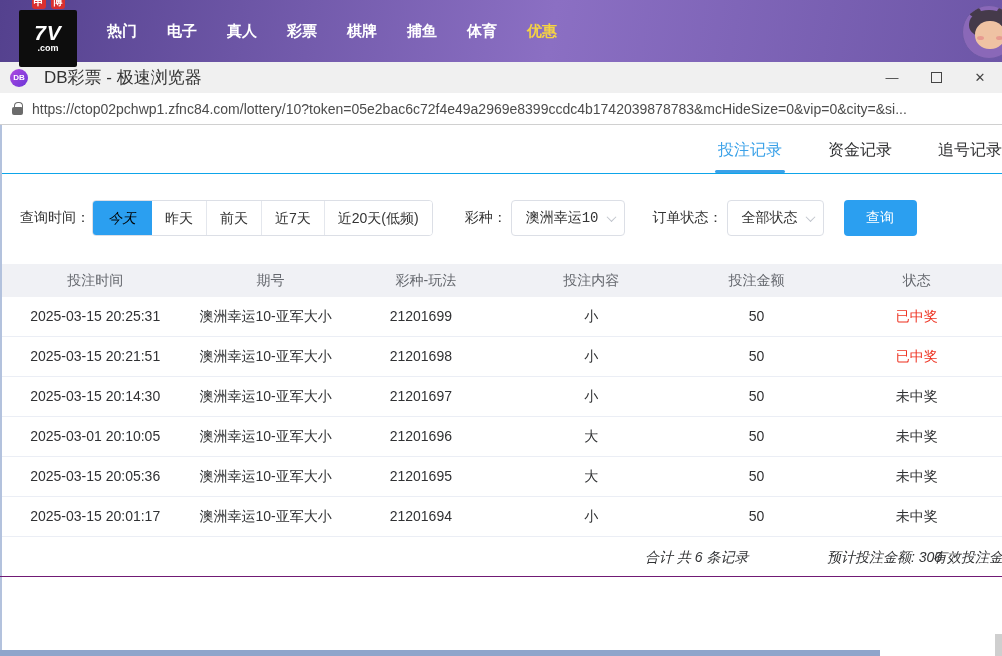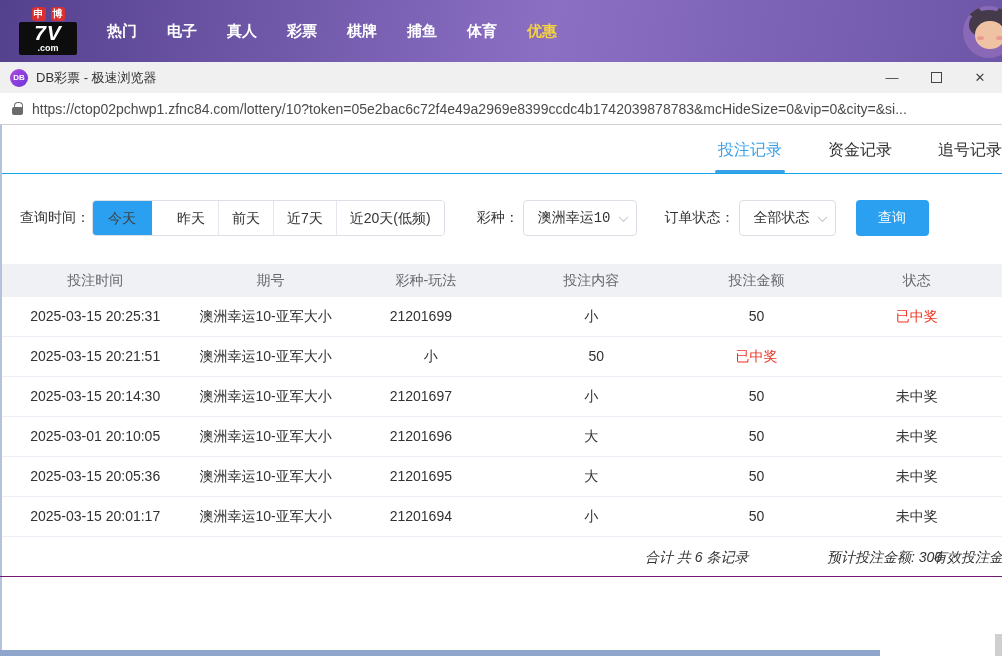--- a/index.html
+++ b/index.html
@@ -7,21 +7,21 @@
     font-family:"Liberation Sans","DejaVu Sans",sans-serif; background:#fff; }
 
   
   .site-nav { position:relative; height:62px;
     background:linear-gradient(100deg,#54418e 0%,#8b6fc3 55%,#6d56a7 100%);
     display:flex; align-items:center; }
   .logo { margin-left:18px; width:60px; display:flex; flex-direction:column; align-items:center; }
   .logo-badges { display:flex; gap:5px; margin-bottom:1px; }
   .logo-badge { width:14px; height:14px; background:#d92f2f; border-radius:3px;
     color:#fff; font-size:10px; line-height:14px; text-align:center; font-weight:bold; }
-  .logo-plate { background:#0d0d0d; width:58px; padding:0 2px; text-align:center; border-radius:2px; }
+  .logo-plate { background:#0d0d0d; width:58px; padding:12px 2px; text-align:center; border-radius:2px; }
   .logo-main { color:#fff; font-size:21px; font-weight:bold; font-style:italic; line-height:22px; letter-spacing:1px; }
   .logo-sub { color:#fff; font-size:9px; font-weight:bold; line-height:9px; padding-bottom:2px; }
   .nav-items { display:flex; margin-left:14px; }
   .nav-item { width:60px; text-align:center; color:#fff; font-size:15px; font-weight:bold; cursor:pointer; }
   .nav-item.hl { color:#f5d342; }
   .avatar { position:absolute; right:-14px; top:5px; width:54px; height:54px; border-radius:50%;
     background:#8a68b8; overflow:hidden; border:1px solid #6e59a5; }
   .avatar .hair { position:absolute; top:4px; left:6px; right:6px; height:28px;
     background:#453a4a; border-radius:50% 50% 45% 45%; }
   .avatar .bun { position:absolute; width:12px; height:10px; background:#453a4a; border-radius:50%; top:1px; }
@@ -29,21 +29,21 @@
   .avatar .face { position:absolute; top:15px; left:12px; width:30px; height:28px;
     background:#efc2a3; border-radius:48%; }
   .avatar .blush { position:absolute; top:30px; width:7px; height:4px; background:#e89a90; border-radius:50%; }
   .avatar .blush.l { left:14px; } .avatar .blush.r { left:33px; }
 
   
   .titlebar { height:31px; background:#f0f0f0; display:flex; align-items:center; padding-left:10px; }
   .win-icon { width:18px; height:18px; border-radius:50%;
     background:linear-gradient(135deg,#b04ae0,#6a35d8); color:#fff; font-size:8px; font-weight:bold;
     text-align:center; line-height:18px; }
-  .win-title { margin-left:8px; font-size:13px; color:#333; }
+  .win-title { margin-left:16px; font-size:17px; color:#333; }
   .win-controls { margin-left:auto; display:flex; height:31px; }
   .win-btn { width:44px; height:31px; display:flex; align-items:center; justify-content:center;
     color:#444; font-size:13px; cursor:pointer; }
   .maxi-box { width:11px; height:11px; border:1px solid #444; display:inline-block; }
 
   
   .urlbar { height:32px; background:#fff; border-bottom:1px solid #d0d0d0;
     display:flex; align-items:center; padding-left:12px; }
   .lock { position:relative; width:11px; height:8px; background:#6b6b6b; border-radius:2px; margin-top:4px; }
   .lock::before { content:""; position:absolute; top:-5px; left:2px; width:7px; height:6px;
@@ -59,21 +59,21 @@
   .tab.active { color:#3aa1e8; }
   .tab.active::after { content:""; position:absolute; left:-3px; right:-3px; bottom:0;
     height:3px; background:#3aa1e8; border-radius:3px; }
 
   .filters { margin-top:26px; display:flex; align-items:center; padding-left:20px; height:36px; }
   .f-label { font-size:14px; color:#333; }
   .seg { display:flex; height:36px; border:1px solid #dcdfe6; border-radius:4px; overflow:hidden; margin-left:2px; }
   .seg-btn { padding:0 13px; font-size:14px; color:#333; line-height:34px; background:#fff;
     cursor:pointer; white-space:nowrap; }
   .seg-btn.divided { border-left:1px solid #e4e7ed; }
-  .seg-btn.active { background:#2b9ff0; color:#404040; line-height:36px; margin:-1px 12px -1px -1px; padding:0 16px; border-radius:4px 0 0 4px; }
+  .seg-btn.active { background:#2b9ff0; color:#000000; line-height:36px; margin:-1px 0 -1px -1px; padding:0 16px; border-radius:4px 0 0 4px;font-style:italic; }
   .select { height:36px; border:1px solid #dcdfe6; border-radius:4px; display:flex; align-items:center;
     padding:0 9px 0 14px; margin-left:4px; cursor:pointer; background:#fff; }
   .select .val { font-size:14px; color:#333;font-family:Liberation Mono, monospace; }
   .chevron { width:7px; height:7px; border-right:1.5px solid #c0c4cc; border-bottom:1.5px solid #c0c4cc;
     transform:rotate(45deg) translate(-1px,-1px); margin-left:9px; }
   .ml32 { margin-left:32px; } .ml28 { margin-left:28px; }
   .search-btn { margin-left:20px; width:73px; height:36px; background:#2b9ff0; border:none;
     border-radius:4px; color:#fff; font-size:14px; cursor:pointer;
     font-family:"Liberation Sans","DejaVu Sans",sans-serif; }
 
@@ -192,20 +192,21 @@
       <span class="td c1">2025-03-15 20:25:31</span>
       <span class="td c2">澳洲幸运10-亚军大小</span>
       <span class="td c3">21201699</span>
       <span class="td c4">小</span>
       <span class="td c5">50</span>
       <span class="td c6" style="color: rgb(238, 51, 34);">已中奖</span>
     </div>
     <div class="tr">
       <span class="td c1">2025-03-15 20:21:51</span>
       <span class="td c2">澳洲幸运10-亚军大小</span>
+      <span class="td c3">21201698</span>
       <span class="td c4">小</span>
       <span class="td c5">50</span>
       <span class="td c6" style="color: rgb(238, 51, 34);">已中奖</span>
     </div>
     <div class="tr">
       <span class="td c1">2025-03-15 20:14:30</span>
       <span class="td c2">澳洲幸运10-亚军大小</span>
       <span class="td c3">21201697</span>
       <span class="td c4">小</span>
       <span class="td c5">50</span>

